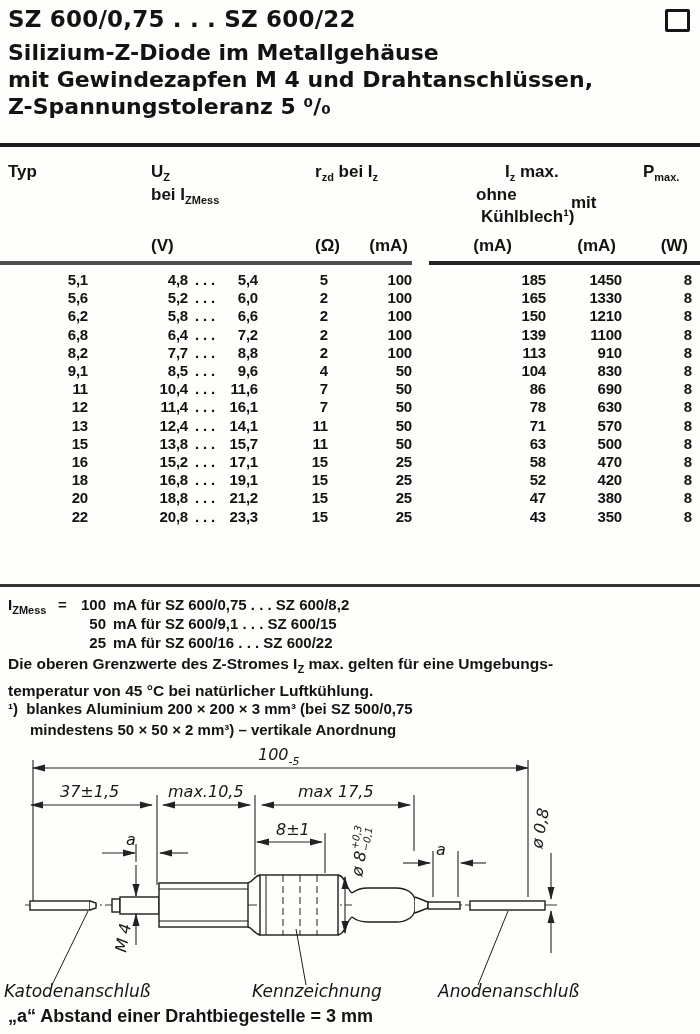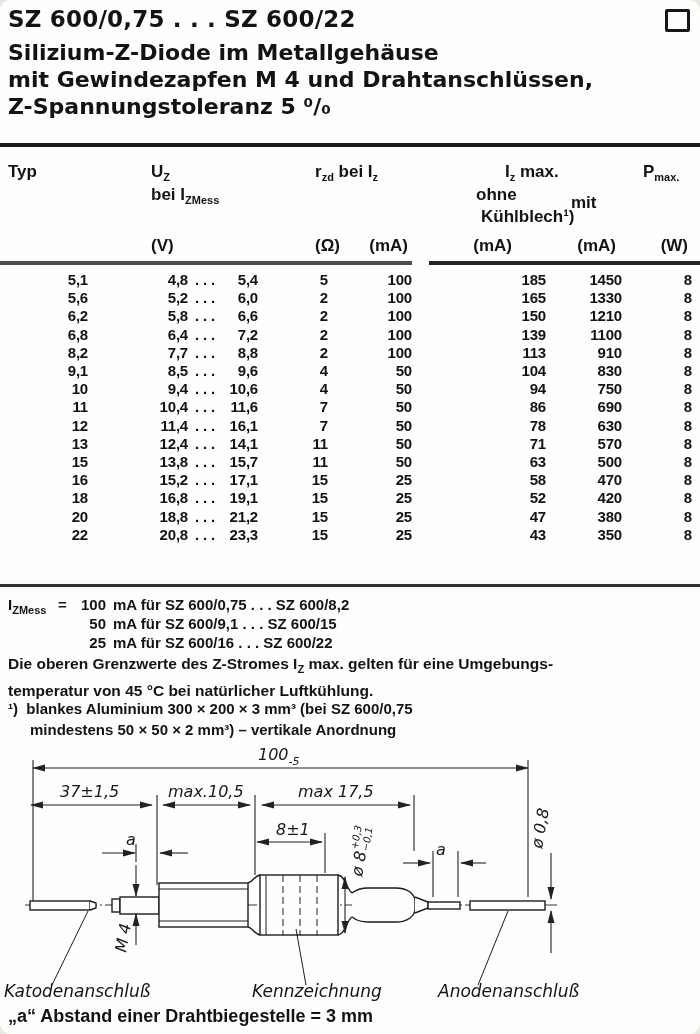--- a/index.html
+++ b/index.html
@@ -1,17 +1,17 @@
 <!DOCTYPE html>
 <html><head>
 <meta charset="utf-8">
 <style>
   html,body{margin:0;padding:0;background:#e8e8e4;}
   .page{position:relative;width:700px;height:1034px;background:#fefefc;color:#131313;
-        font-family:"Liberation Sans",sans-serif;overflow:hidden;border-radius:11px;}
+        font-family:"Liberation Sans",sans-serif;overflow:hidden;}
   .abs{position:absolute;white-space:nowrap;}
 
   
   .title{top:6px;left:8px;font-family:"DejaVu Sans",sans-serif;font-weight:700;font-size:23px;letter-spacing:.2px;}
   .corner-box{top:9px;left:665px;width:19px;height:17px;border:3px solid #161616;border-radius:2px;}
   .subtitle{top:39px;left:8px;font-family:"DejaVu Sans",sans-serif;font-size:22px;line-height:27px;font-weight:700;}
 
   .rule{background:#1c1c1c;}
   .rule1{top:143px;left:0;width:700px;height:4px;}
   .rule2a{top:261px;left:0;width:412px;height:4px;background:#4d4d4d;}
@@ -154,31 +154,20 @@
         </tr>
         <tr>
           <td class="ct">9,1</td>
           <td class="cr">8,5</td>
           <td class="cc">. . .</td>
           <td class="cr">9,6</td>
           <td class="cr">4</td>
           <td class="cr">50</td>
           <td class="cr">104</td>
           <td class="cr">830</td>
-          <td class="cr">8</td>
-        </tr>
-        <tr>
-          <td class="ct">10</td>
-          <td class="cr">9,4</td>
-          <td class="cc">. . .</td>
-          <td class="cr">10,6</td>
-          <td class="cr">4</td>
-          <td class="cr">50</td>
-          <td class="cr">94</td>
-          <td class="cr">750</td>
           <td class="cr">8</td>
         </tr>
         <tr>
           <td class="ct">11</td>
           <td class="cr">10,4</td>
           <td class="cc">. . .</td>
           <td class="cr">11,6</td>
           <td class="cr">7</td>
           <td class="cr">50</td>
           <td class="cr">86</td>
@@ -289,21 +278,21 @@
       </div>
     </div>
   </div>
 
   <div class="abs grenz">
     <div><span>Die oberen Grenzwerte des Z-Stromes I</span><sub>Z</sub><span> max. gelten für eine Umgebungs-</span></div>
     <div>temperatur von 45 °C bei natürlicher Luftkühlung.</div>
   </div>
 
   <div class="abs fn1">
-    <div><span>¹)</span>&nbsp;&nbsp;<span>blankes Aluminium 300 × 200 × 3 mm³  (bei SZ 600/0,75</span></div>
+    <div><span>¹)</span>&nbsp;&nbsp;<span>blankes Aluminium 200 × 200 × 3 mm³  (bei SZ 500/0,75</span></div>
     <div class="ind">mindestens 50 × 50 × 2 mm³)  –  vertikale Anordnung</div>
   </div>
 
   <svg class="drawing" width="700" height="260" viewBox="0 0 700 260">
     <defs>
       <marker id="ah" markerWidth="13" markerHeight="9" refX="12" refY="4.5" orient="auto-start-reverse" markerUnits="userSpaceOnUse">
         <path d="M13,4.5 L0,1 L0,8 z" fill="#222"></path>
       </marker>
     </defs>
     <g stroke="#222" stroke-width="1.1" fill="none">

